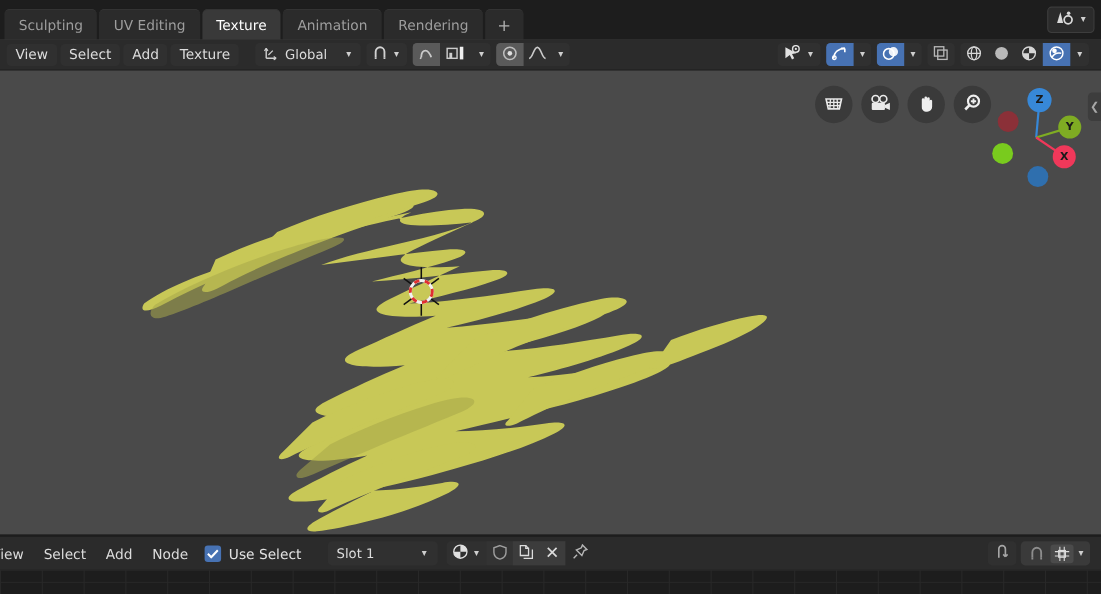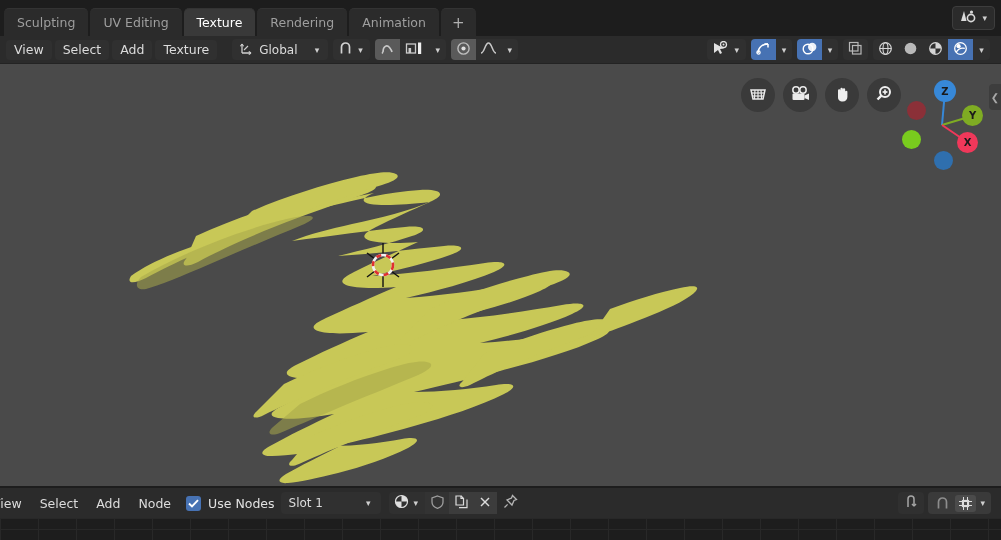--- a/index.html
+++ b/index.html
@@ -117,21 +117,21 @@
   .sh-menu { padding: 0 9px; color: #dcdcdc; font-size: 12.5px; cursor: pointer; height: 22px; display:flex; align-items:center;}
   .chk {
     width: 15px; height: 15px; border-radius: 3px; background: #4772b3;
     display: flex; align-items: center; justify-content: center; cursor: pointer;
     margin-left: 6px; margin-right: 7px;
   }
   .chk svg { display: block; }
   .slot {
     width: 100px; height: 22px; background: #303030; border-radius: 4px;
     display: flex; align-items: center; padding: 0 8px; color: #dcdcdc;
-    cursor: pointer; margin-left: 6px; gap: 27px;
+    cursor: pointer; margin-left: 24px; gap: 27px;
   }
   .slot .caret { margin-left: auto; }
   .matwrap { display: flex; align-items: center; margin-left: 8px; }
   .mat-icon-btn {
     height: 22px; display: flex; align-items: center; gap: 3px;
     background: #303030; border-radius: 4px 0 0 4px; padding: 0 5px; cursor: pointer;
   }
   .mat-name {
     height: 22px; width: 152px; background: #1f1f1f;
     display: flex; align-items: center; padding: 0 9px;
@@ -167,24 +167,24 @@
       <div class="tab">
           <span>Sculpting</span>
         </div>
       <div class="tab">
           <span>UV Editing</span>
         </div>
       <div class="tab active">
           <span>Texture</span>
         </div>
       <div class="tab">
+          <span>Animation</span>
+        </div>
+      <div class="tab">
           <span>Rendering</span>
-        </div>
-      <div class="tab">
-          <span>Animation</span>
         </div>
       <div class="tab plus">
           <span>+</span>
         </div>
     </div>
     <div class="topbar-right">
       <div class="scene-widget">
         <span>
           <svg width="20" height="15" viewBox="0 0 20 15">
             <path d="M3 12 L6 2 L8.5 12 Z" fill="#d9d9d9"></path>
@@ -515,21 +515,21 @@
         </div>
       <div class="sh-menu">
           <span>Node</span>
         </div>
 
       <div class="chk">
         <svg width="11" height="9" viewBox="0 0 11 9">
             <path d="M1 4.5 L4 7.5 L10 1.2" fill="none" stroke="#ffffff" stroke-width="1.9"></path>
           </svg>
       </div>
-      <span style="font-size:12.5px;color:#e2e2e2;">Use Nodes</span>
+      <span style="font-size:12.5px;color:#e2e2e2;">Use Select</span>
 
       <div class="slot">
         <span>Slot 1</span>
         <span class="caret">▾</span>
       </div>
 
       <div class="matwrap">
         <div class="mat-icon-btn">
           <span>
             <svg width="15" height="15" viewBox="0 0 15 15">

